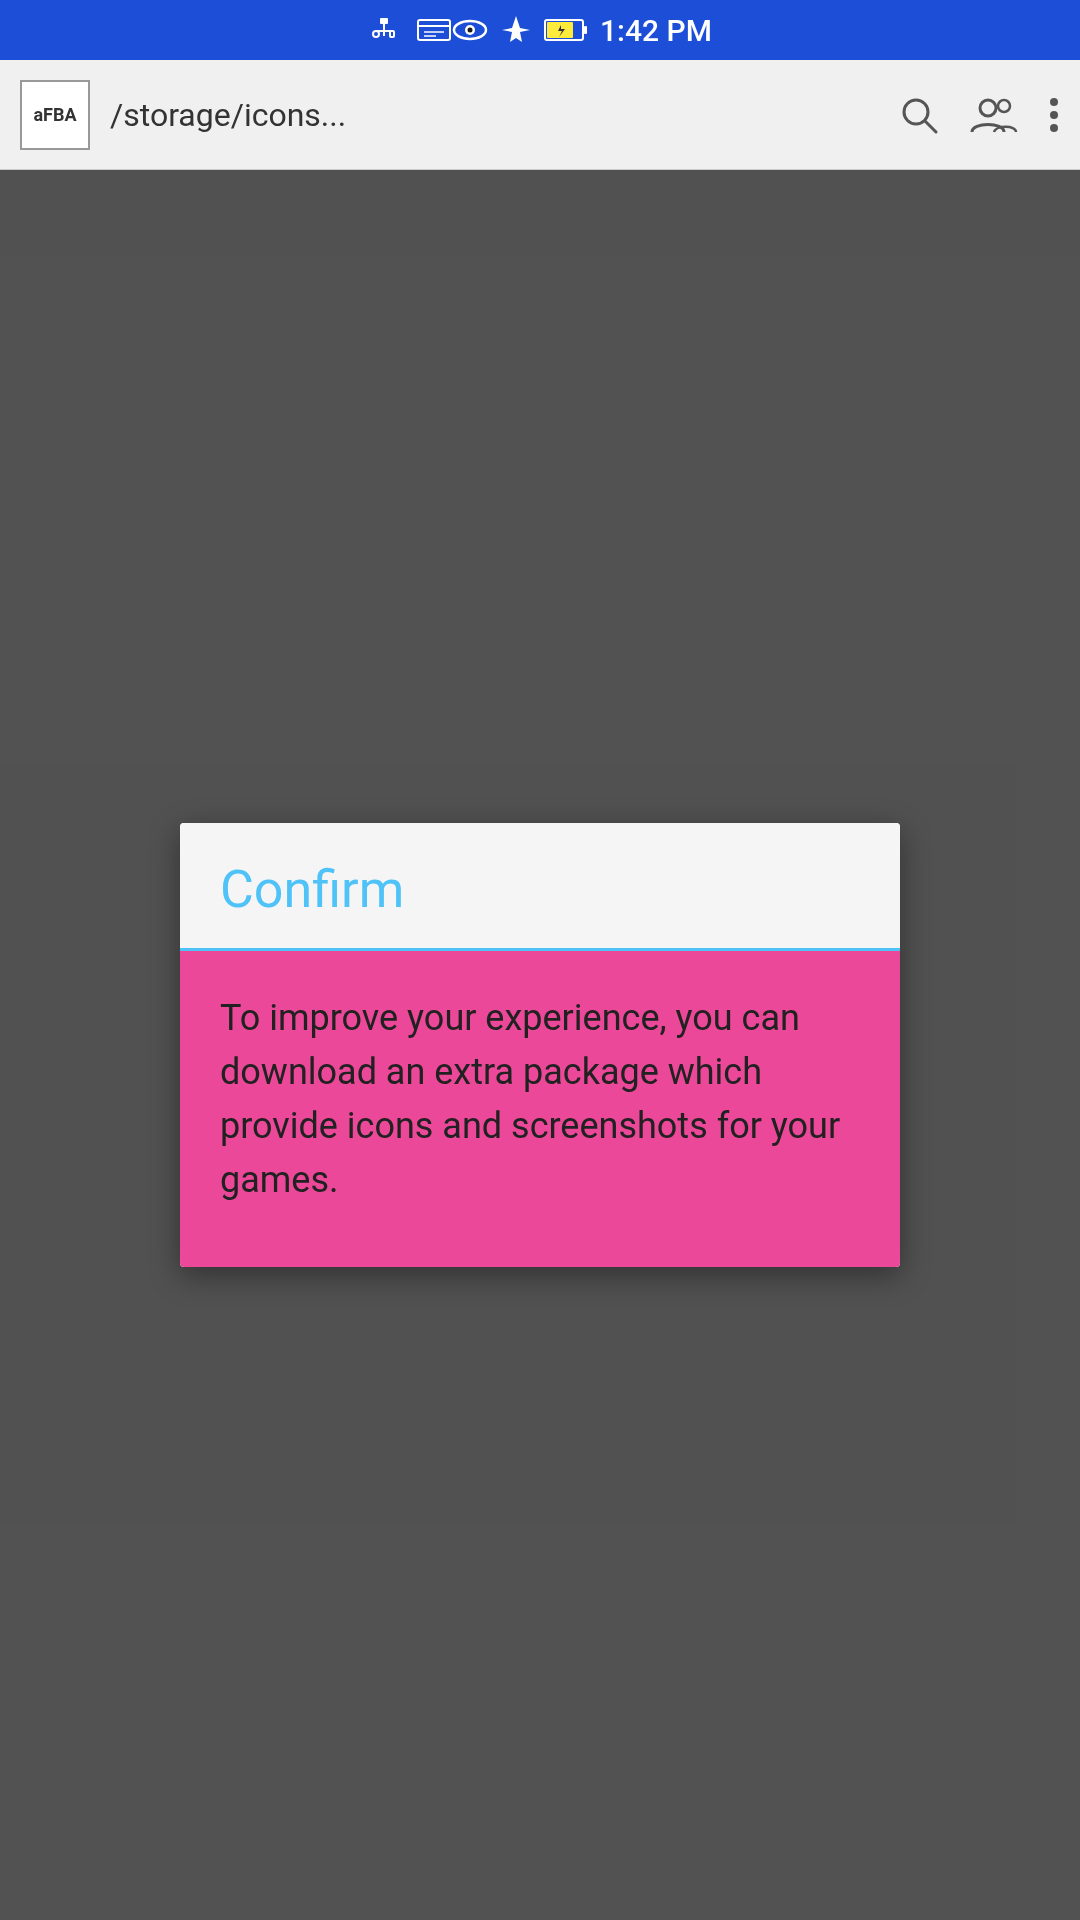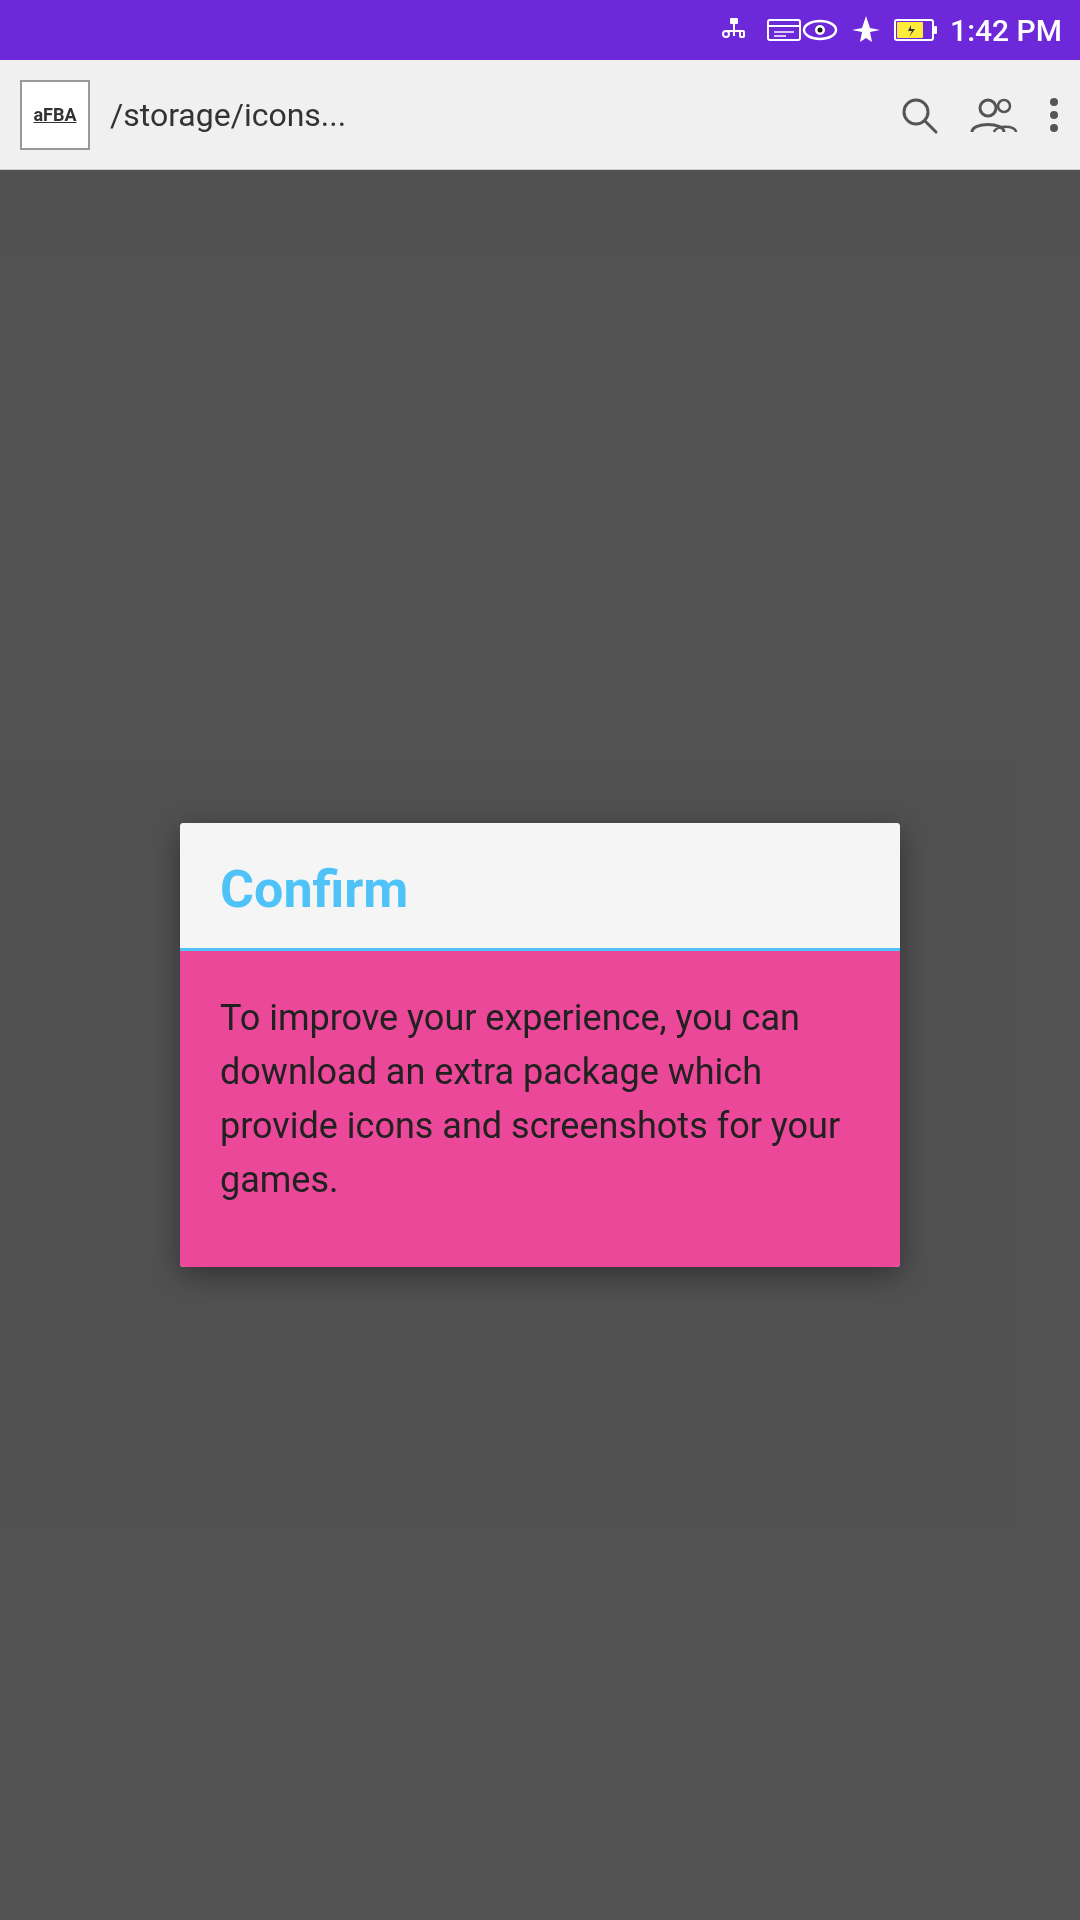--- a/index.html
+++ b/index.html
@@ -15,25 +15,25 @@
       background-color: #757575;
       font-family: 'Roboto', Arial, sans-serif;
       overflow: hidden;
       position: relative;
     }
 
     
     .status-bar {
       width: 100%;
       height: 60px;
-      background-color: #6d28d9;
-      display: flex;
-      align-items: center;
-      justify-content: flex-end;
-      padding: 0 18px;
+      background-color: #1d4ed8;
+      display: flex;
+      align-items: center;
+      justify-content: center;
+      padding: 0 12px;
     }
 
     .status-bar-left {
       display: flex;
       align-items: center;
       gap: 16px;
     }
 
     .status-bar-right {
       display: flex;
@@ -64,21 +64,20 @@
       height: 70px;
       background-color: #fff;
       border: 2px solid #999;
       display: flex;
       align-items: center;
       justify-content: center;
       font-size: 18px;
       font-weight: bold;
       color: #333;
       flex-shrink: 0;
-      text-decoration: underline;
     }
 
     .app-bar-path {
       flex: 1;
       font-size: 32px;
       color: #333;
       overflow: hidden;
       text-overflow: ellipsis;
       white-space: nowrap;
     }
@@ -123,21 +122,21 @@
     }
 
     .dialog-header {
       padding: 36px 40px 28px 40px;
       background-color: #f5f5f5;
       border-bottom: 3px solid #4fc3f7;
     }
 
     .dialog-title {
       font-size: 52px;
-      font-weight: 700;
+      font-weight: 400;
       color: #4fc3f7;
     }
 
     .dialog-body {
       padding: 40px 40px 60px 40px;
       background-color: #ec4899;
     }
 
     .dialog-message {
       font-size: 36px;

